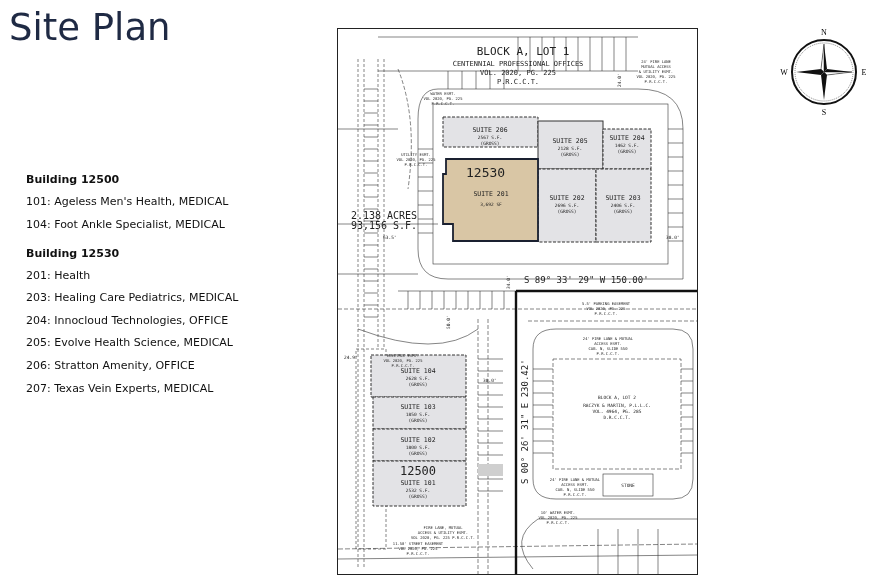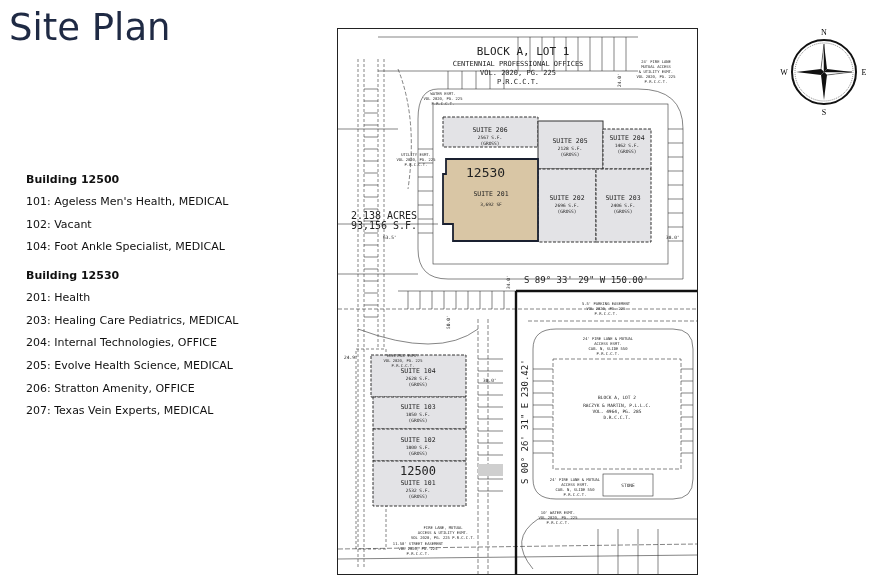--- a/index.html
+++ b/index.html
@@ -16,28 +16,27 @@
 </style>
 </head>
 <body>
 
 <div class="title">Site Plan</div>
 
 <div class="legend">
   <div>
     <div class="bhead">Building 12500</div>
     <div class="item">101: Ageless Men's Health, MEDICAL</div>
-    <div class="item">102: Vacant</div>
     <div class="item">104: Foot Ankle Specialist, MEDICAL</div>
   </div>
   <div class="group2">
     <div class="bhead">Building 12530</div>
     <div class="item">201:  Health</div>
     <div class="item">203:  Healing Care Pediatrics, MEDICAL</div>
-    <div class="item">204:  Internal Technologies, OFFICE</div>
+    <div class="item">204:  Innocloud Technologies, OFFICE</div>
     <div class="item">205:  Evolve Health Science, MEDICAL</div>
     <div class="item">206:  Stratton  Amenity, OFFICE</div>
     <div class="item">207:  Texas Vein Experts, MEDICAL</div>
   </div>
 </div>
 
 <div class="plan">
   <svg width="359" height="545" viewBox="0 0 359 545">
 
     <g stroke="#333" stroke-width="0.6" fill="none">

